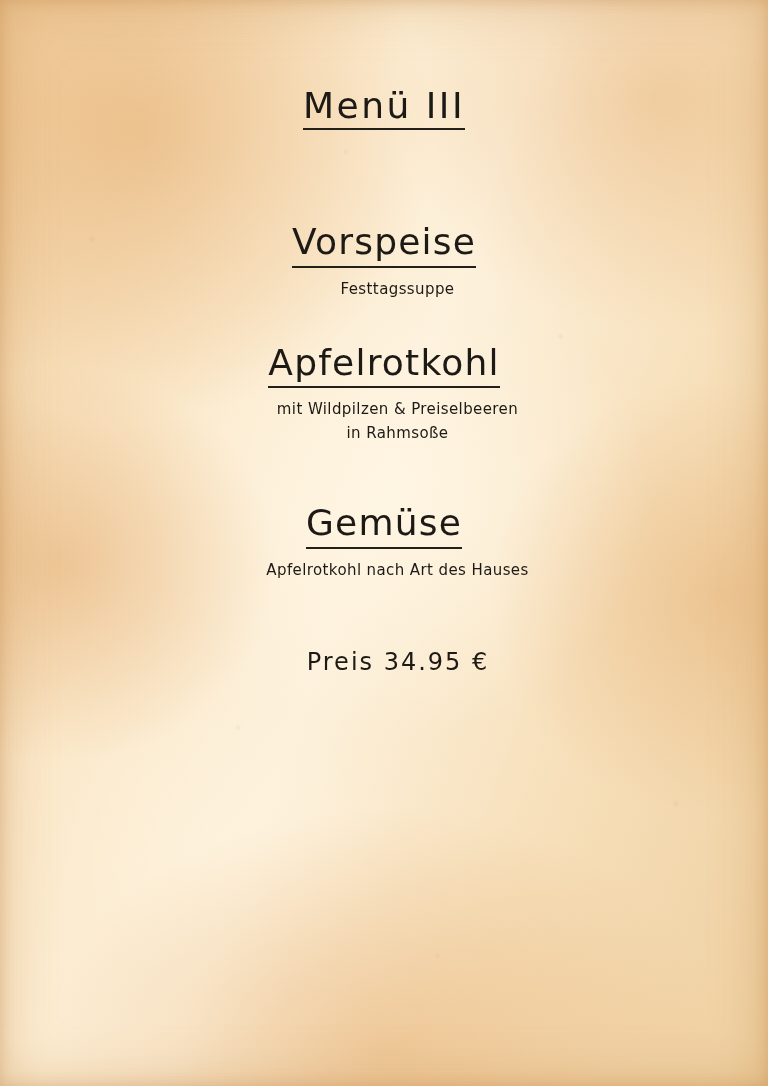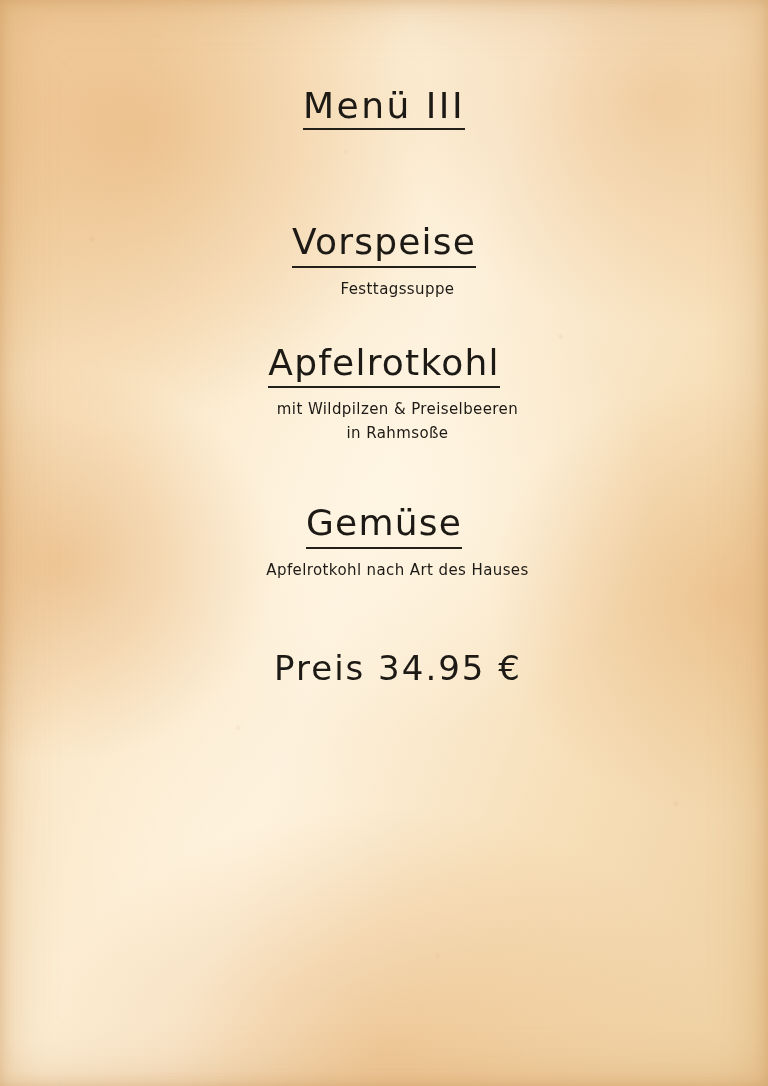--- a/index.html
+++ b/index.html
@@ -108,21 +108,21 @@
 
   
   .s-vorspeise   { padding-top: 92px; }
   .s-hauptspeise { padding-top: 42px; }
   .s-beilagen    { padding-top: 70px; }
   .s-gemuese     { padding-top: 58px; }
   .s-dessert     { padding-top: 52px; }
 
   .price-line {
     padding-top: 66px;
-    font-size: 34px;
+    font-size: 24px;
     letter-spacing: 2px;
     font-weight: 400;
     padding-left: 28px;
   }
 </style>
 </head>
 <body>
 
 <div class="page">
   <div class="content">

